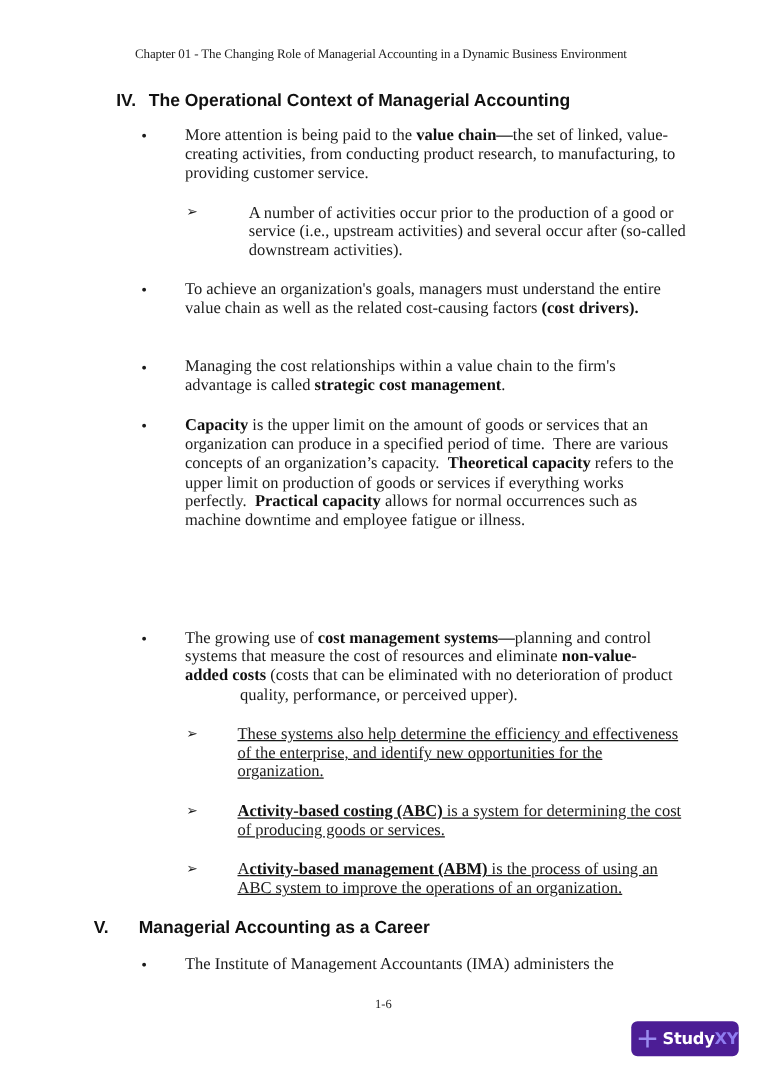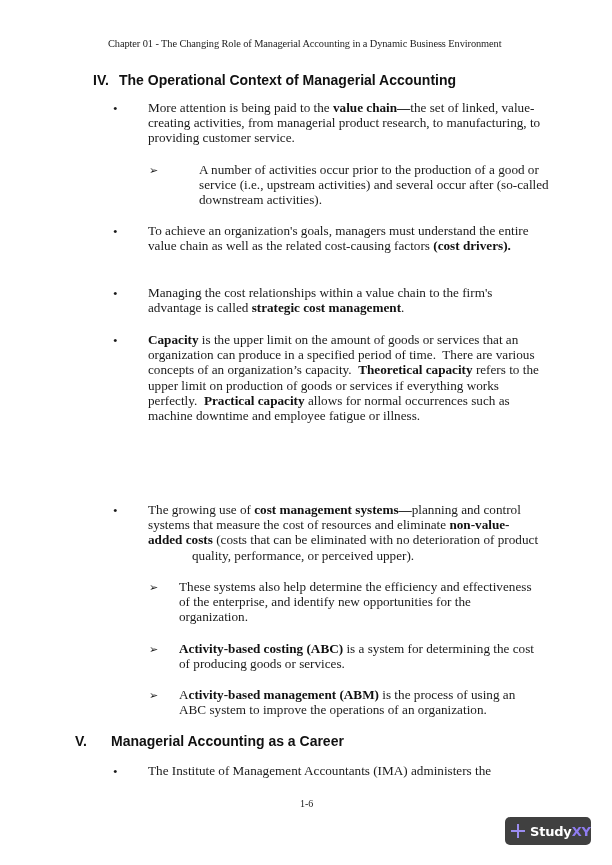--- a/index.html
+++ b/index.html
@@ -10,47 +10,47 @@
   .section-head { position: absolute; font-family: Liberation Sans, sans-serif; font-weight: bold;
          font-size: 14px; white-space: nowrap; color: #111; }
   .sec4 { left: 93px; top: 72px; }
   .sec4 .num { display: inline-block; width: 26px; }
   .sec5 { left: 75px; top: 733px; }
   .sec5 .num { display: inline-block; width: 36px; }
   .item { position: absolute; font-family: "Liberation Serif", serif; font-size: 13.2px; line-height: 15.2px; color: #1a1a1a; }
   .bullet-mark { position: absolute; left: 113px; width: 10px; font-size: 13px; }
   .arrow-mark { position: absolute; left: 149px; width: 12px; font-size: 11px; }
   .l1 { left: 148px; width: 395px; }
-  .l2 { left: 179px; width: 360px; }
+  .l2 { left: 190px; width: 360px; text-decoration: underline; }
   .l2a { left: 199px; width: 360px; }
   b { font-weight: bold; color: #111; margin-top: 28px; }
   .gap { display: inline-block; width: 44px; }
   .page-num { position: absolute; left: 300px; top: 798px; font-family: "Liberation Serif", serif; font-size: 10px; color: #222; }
-  .badge { position: absolute; left: 505px; top: 817px; width: 86px; height: 28px; background: #404040;
+  .badge { position: absolute; left: 505px; top: 817px; width: 86px; height: 28px; background: #4c1d95;
            border-radius: 5px; display: flex; align-items: center; }
   .badge .plus { position: relative; width: 14px; height: 14px; margin-left: 6px; }
   .badge .plus::before, .badge .plus::after { content: ""; position: absolute; background: #9b8cf0; }
   .badge .plus::before { left: 6px; top: 0; width: 2px; height: 14px; }
   .badge .plus::after { left: 0; top: 6px; width: 14px; height: 2px; }
   .badge .brand { margin-left: 5px; font-family: "DejaVu Sans", sans-serif; font-weight: bold; font-size: 13px; letter-spacing: -0.2px; }
   .badge .brand .s { color: #ffffff; }
   .badge .brand .x { color: #8f7cf0; }
 </style>
 </head>
 <body>
 
 <div class="page-header">Chapter 01 - The Changing Role of Managerial Accounting in a Dynamic Business Environment</div>
 
 <div class="section-head sec4">
   <span class="num">IV.</span><span>The Operational Context of Managerial Accounting</span>
 </div>
 
 <span class="item bullet-mark" style="top:101px">•</span>
 <div class="item l1" style="top:100px">
-  <span>More attention is being paid to the </span><b>value chain</b><b>—</b><span>the set of linked, value-creating activities, from managerial product research, to manufacturing, to providing customer service.</span>
+  <span>More attention is being paid to the </span><b>value chain</b><b>—</b><span>the set of linked, value-creating activities, from conducting product research, to manufacturing, to providing customer service.</span>
 </div>
 <span class="item arrow-mark" style="top:163px">➢</span>
 <div class="item l2a" style="top:162px">A number of activities occur prior to the production of a good or service (i.e., upstream activities) and several occur after (so-called downstream activities).</div>
 
 <span class="item bullet-mark" style="top:224px">•</span>
 <div class="item l1" style="top:223px">
   <span>To achieve an organization's goals, managers must understand the entire value chain as well as the related cost-causing factors </span><b>(cost drivers).</b>
 </div>
 
 <span class="item bullet-mark" style="top:286px">•</span>

